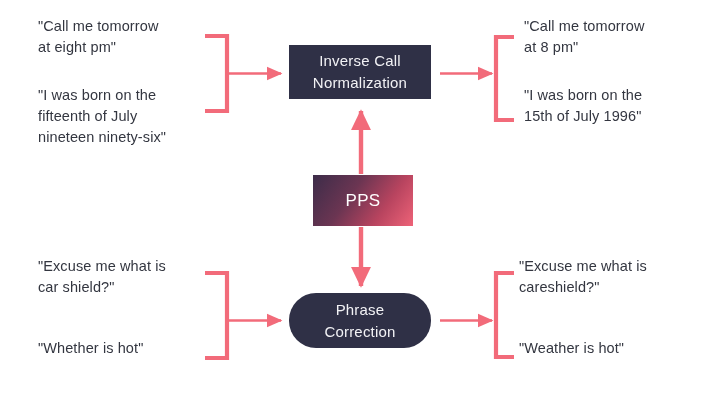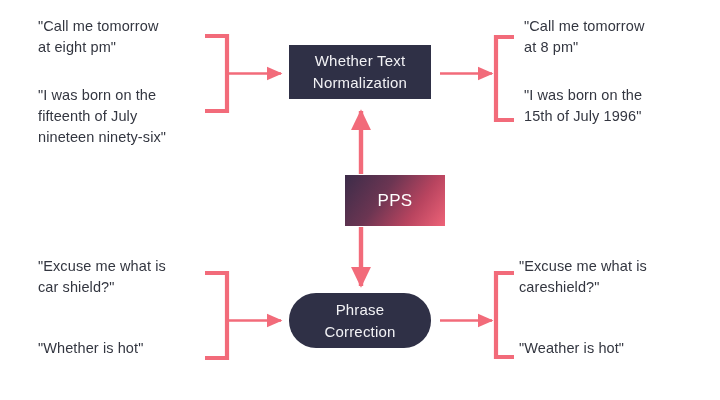--- a/index.html
+++ b/index.html
@@ -42,21 +42,20 @@
   .pps-box {
     position: absolute;
     background: linear-gradient(125deg, #3C2C49 0%, #6B3552 38%, #B8445F 70%, #EE6378 100%);
     color: #FFFFFF;
     font-size: 17px;
     display: flex;
     align-items: center;
     justify-content: center;
     text-align: right;
     letter-spacing: 0.3px;
-    margin-left: 32px;
   }
   .svg-layer {
     position: absolute;
     left: 0;
     top: 0;
     width: 720px;
     height: 400px;
     pointer-events: none;
   }
 </style>
@@ -93,21 +92,21 @@
     <line x1="440" y1="320.5" x2="492" y2="320.5" stroke="#F26B7A" stroke-width="2.4" marker-end="url(#arrowhead)"></line>
     <g>
       <path d="M514,273 L496,273 L496,357 L514,357" fill="none" stroke="#F26B7A" stroke-width="4.2" stroke-linecap="butt" stroke-linejoin="miter"></path>
     </g>
 
     <line x1="361" y1="174" x2="361" y2="111" stroke="#F26B7A" stroke-width="4.4" marker-end="url(#arrowheadBig)"></line>
 
     <line x1="361" y1="227" x2="361" y2="286" stroke="#F26B7A" stroke-width="4.4" marker-end="url(#arrowheadBig)"></line>
   </svg>
 
-  <div class="proc-box" style="left:289px; top:45px; width:142px; height:54px;">Whether Text
+  <div class="proc-box" style="left:289px; top:45px; width:142px; height:54px;">Inverse Call
 Normalization</div>
 
   <div class="pps-box" style="left:313px; top:175px; width:100px; height:51px;">PPS</div>
 
   <div class="proc-box" style="left:289px; top:293px; width:142px; height:55px;border-radius:27px;">Phrase
 Correction</div>
 
   <div class="label-group label-left" style="left:38px; top:16px; width:165px;">"Call me tomorrow
 at eight pm"</div>
 

